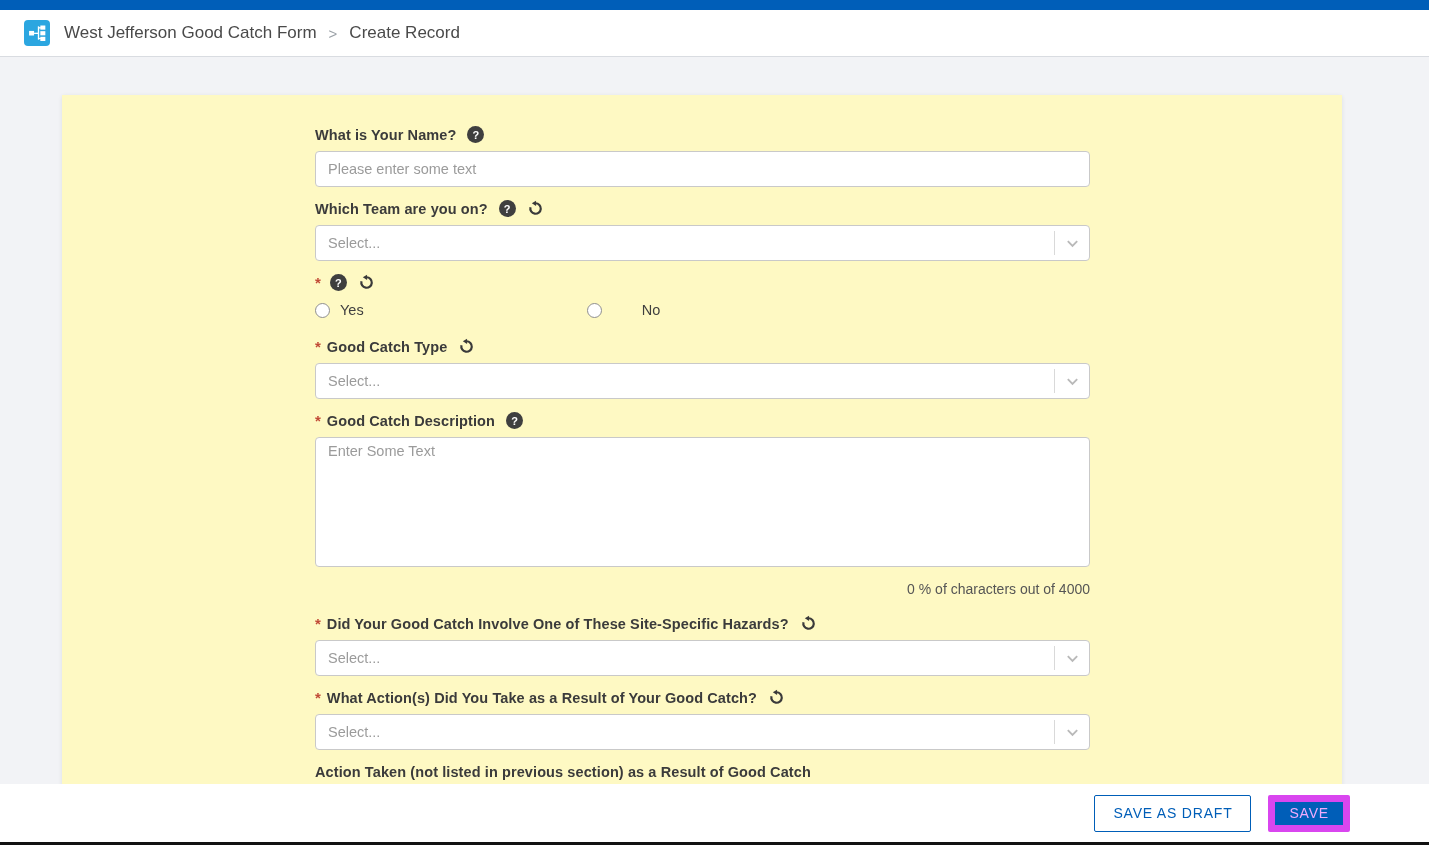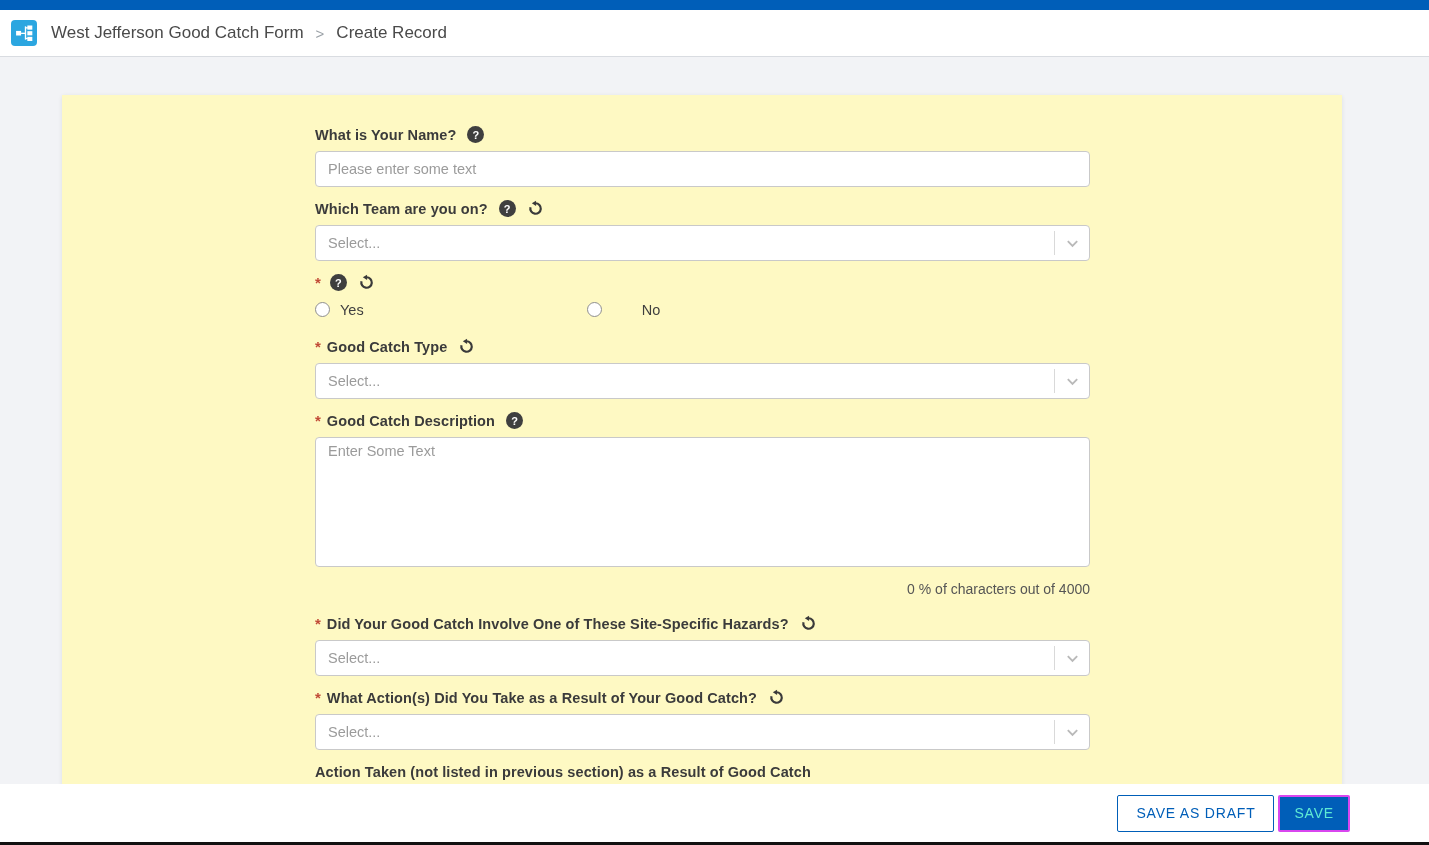--- a/index.html
+++ b/index.html
@@ -8,21 +8,21 @@
     font-family: "Liberation Sans", sans-serif;
     background: #f2f3f6;
     overflow: hidden;
   }
   
   .top-bar { height: 10px; background: #005EB8; width: 100%; }
   .header {
     height: 47px; background: #ffffff;
     border-bottom: 1px solid #d9dce1;
     display: flex; align-items: center;
-    padding-left: 11px;
+    padding-left: 24px;
   }
   .app-icon {
     width: 26px; height: 26px; border-radius: 4px;
     background: #2BA6E0; display: flex; align-items: center; justify-content: center;
     flex: 0 0 auto;
   }
   .breadcrumb { display: flex; align-items: center; margin-left: 14px; gap: 12px; }
   .crumb-root { font-size: 17px; color: #4a4a4a; cursor: pointer; }
   .crumb-sep  { font-size: 15px; color: #9aa0a6; }
   .crumb-current { font-size: 17px; color: #4a4a4a; }
@@ -62,21 +62,21 @@
     width: 775px; height: 36px;
     border: 1px solid #c9c9c9; border-radius: 4px;
     background: #fff; display: flex; align-items: center;
     cursor: pointer; position: relative;
   }
   .select-value { font-size: 14.5px; color: #9b9b9b; padding-left: 12px; flex: 1; }
   .select-divider { width: 1px; height: 24px; background: #d9d9d9; }
   .select-caret { width: 34px; display: flex; align-items: center; justify-content: center; }
 
   .radio-row { display: flex; align-items: center; margin-top: 9px; height: 18px; }
-  .radio-opt { display: flex; gap: 10px; cursor: pointer; }
+  .radio-opt { display: flex; align-items: center; gap: 10px; cursor: pointer; }
   .radio-opt.second { margin-left: 223px; gap: 40px; }
   .radio-circle {
     width: 15px; height: 15px; border-radius: 50%;
     border: 1px solid #8f8f8f; background: #fff; flex: 0 0 auto;
   }
   .radio-label { font-size: 14.5px; color: #3f3f3f; }
   .field-radios { margin-bottom: 18px; }
 
   .textarea {
     width: 775px; height: 130px; resize: none;
@@ -99,22 +99,22 @@
   .btn {
     height: 37px; font-size: 14px; letter-spacing: 0.8px;
     font-family: "Liberation Sans", sans-serif;
     border-radius: 2px; cursor: pointer;
   }
   .btn-outline {
     background: #ffffff; color: #005EB8;
     border: 1px solid #005EB8; padding: 0 18px;
   }
   .btn-solid {
-    background: #005EB8; color: #5eead4;
-    border: 2px solid #d946ef; padding: 0 14px;
+    background: #005EB8; color: #f0abfc;
+    border: 7px solid #d946ef; padding: 0 14px; margin-left: 13px;
   }
 </style>
 </head>
 <body>
 
 <div class="top-bar"></div>
 
 <div class="header">
   <span class="app-icon">
     <svg width="20" height="20" viewBox="0 0 24 24">

